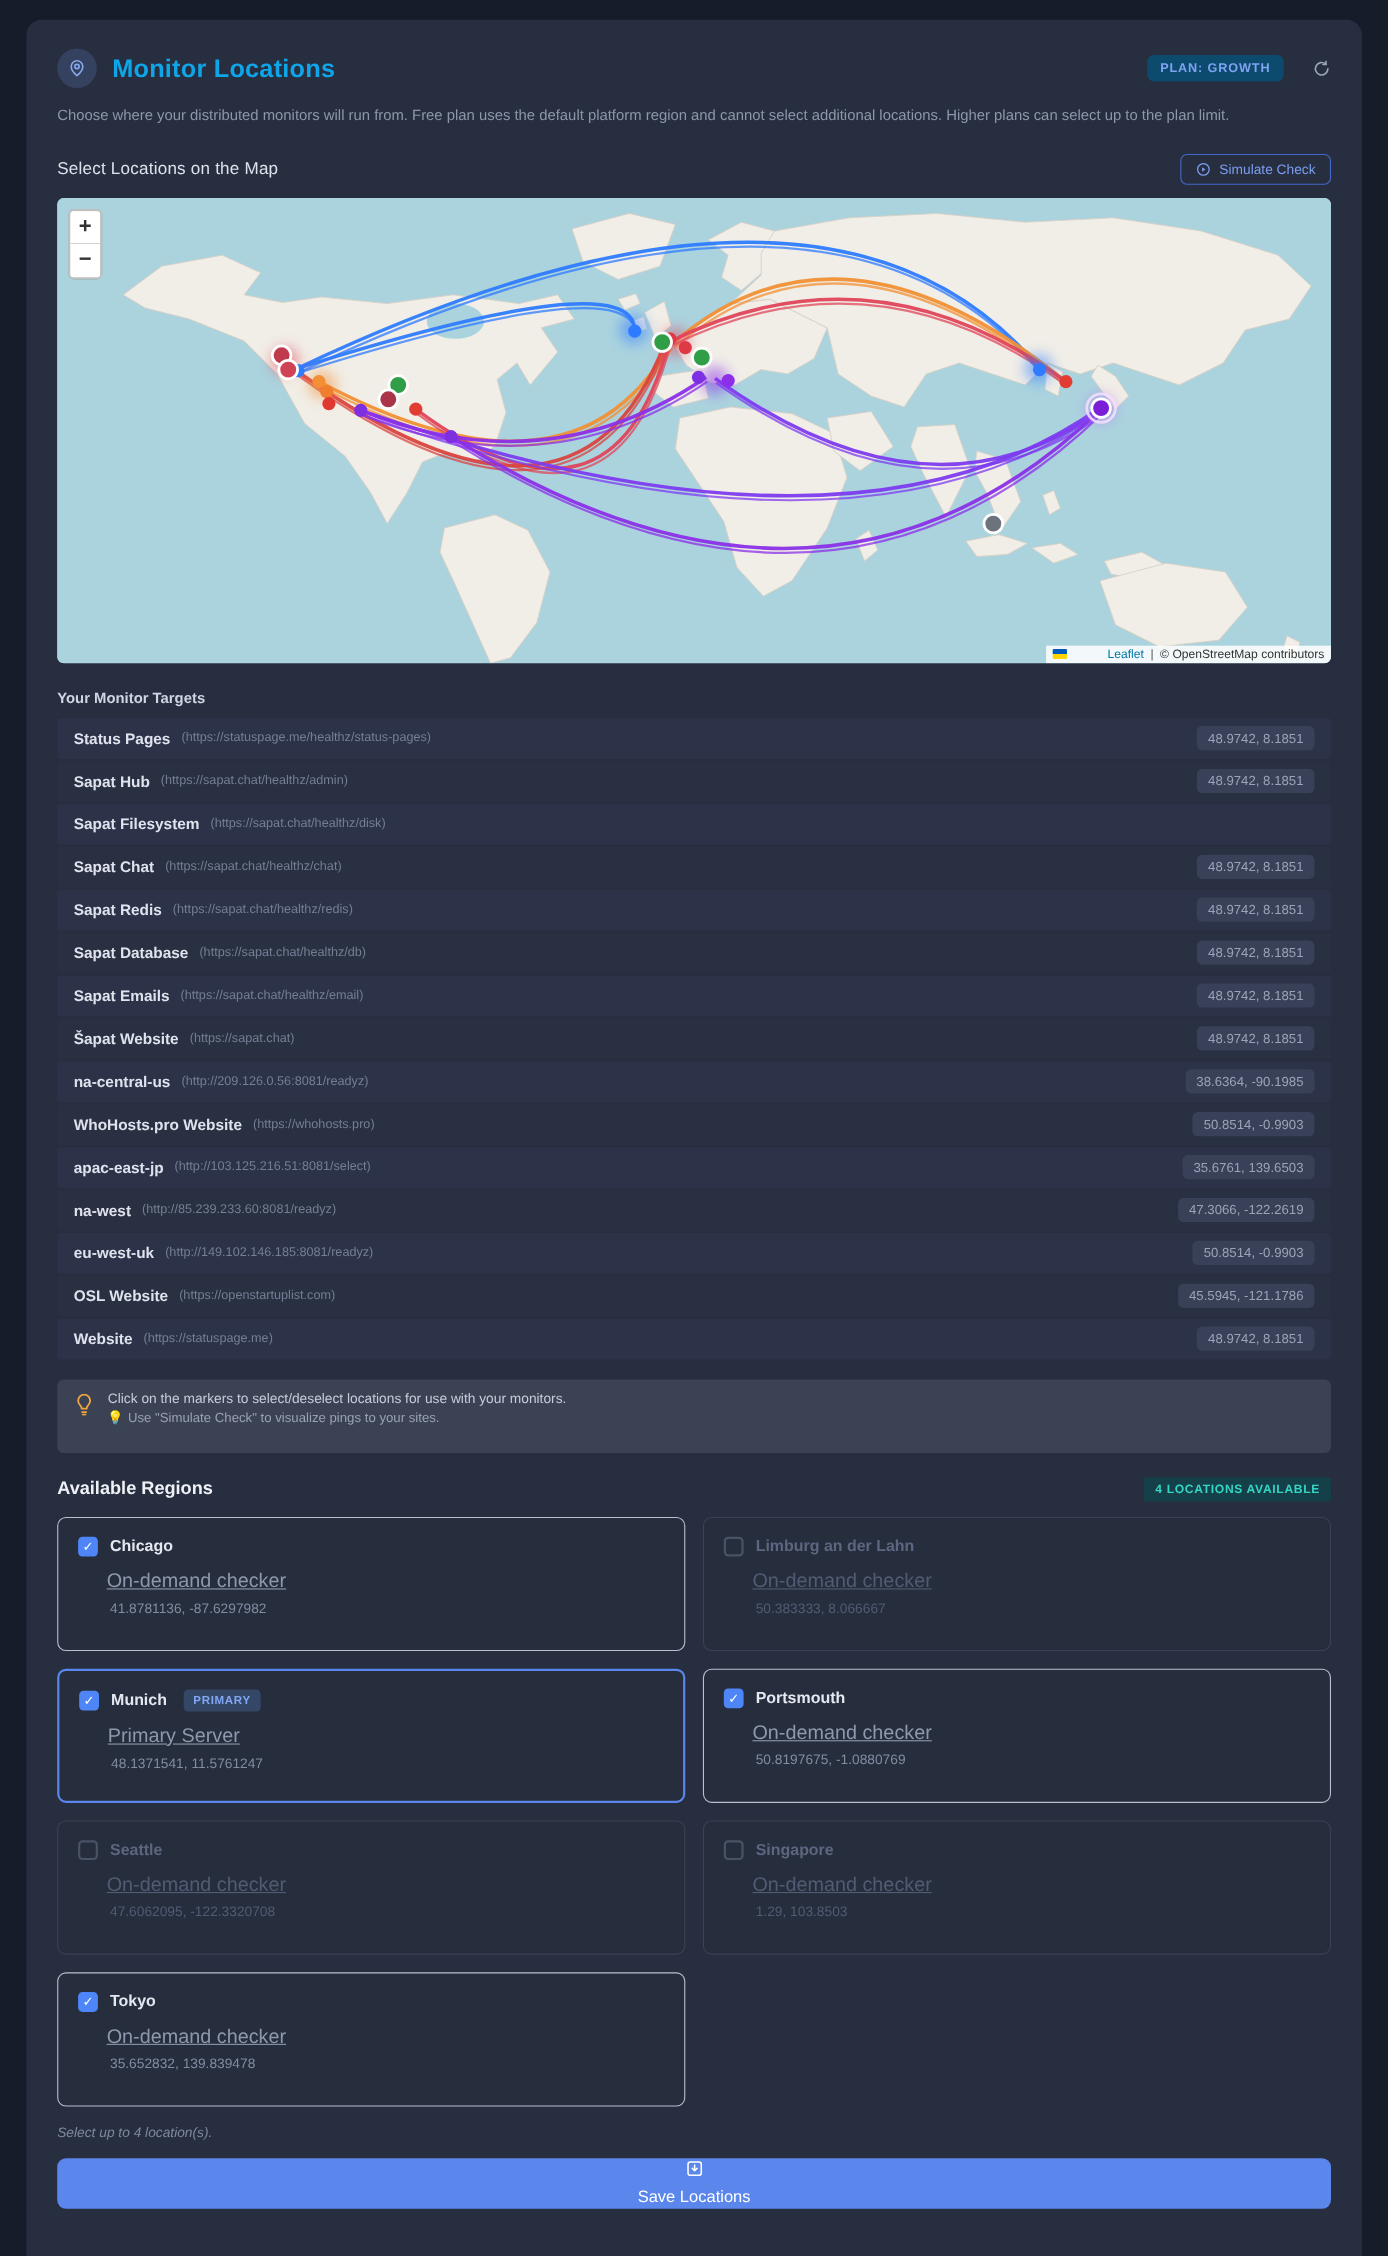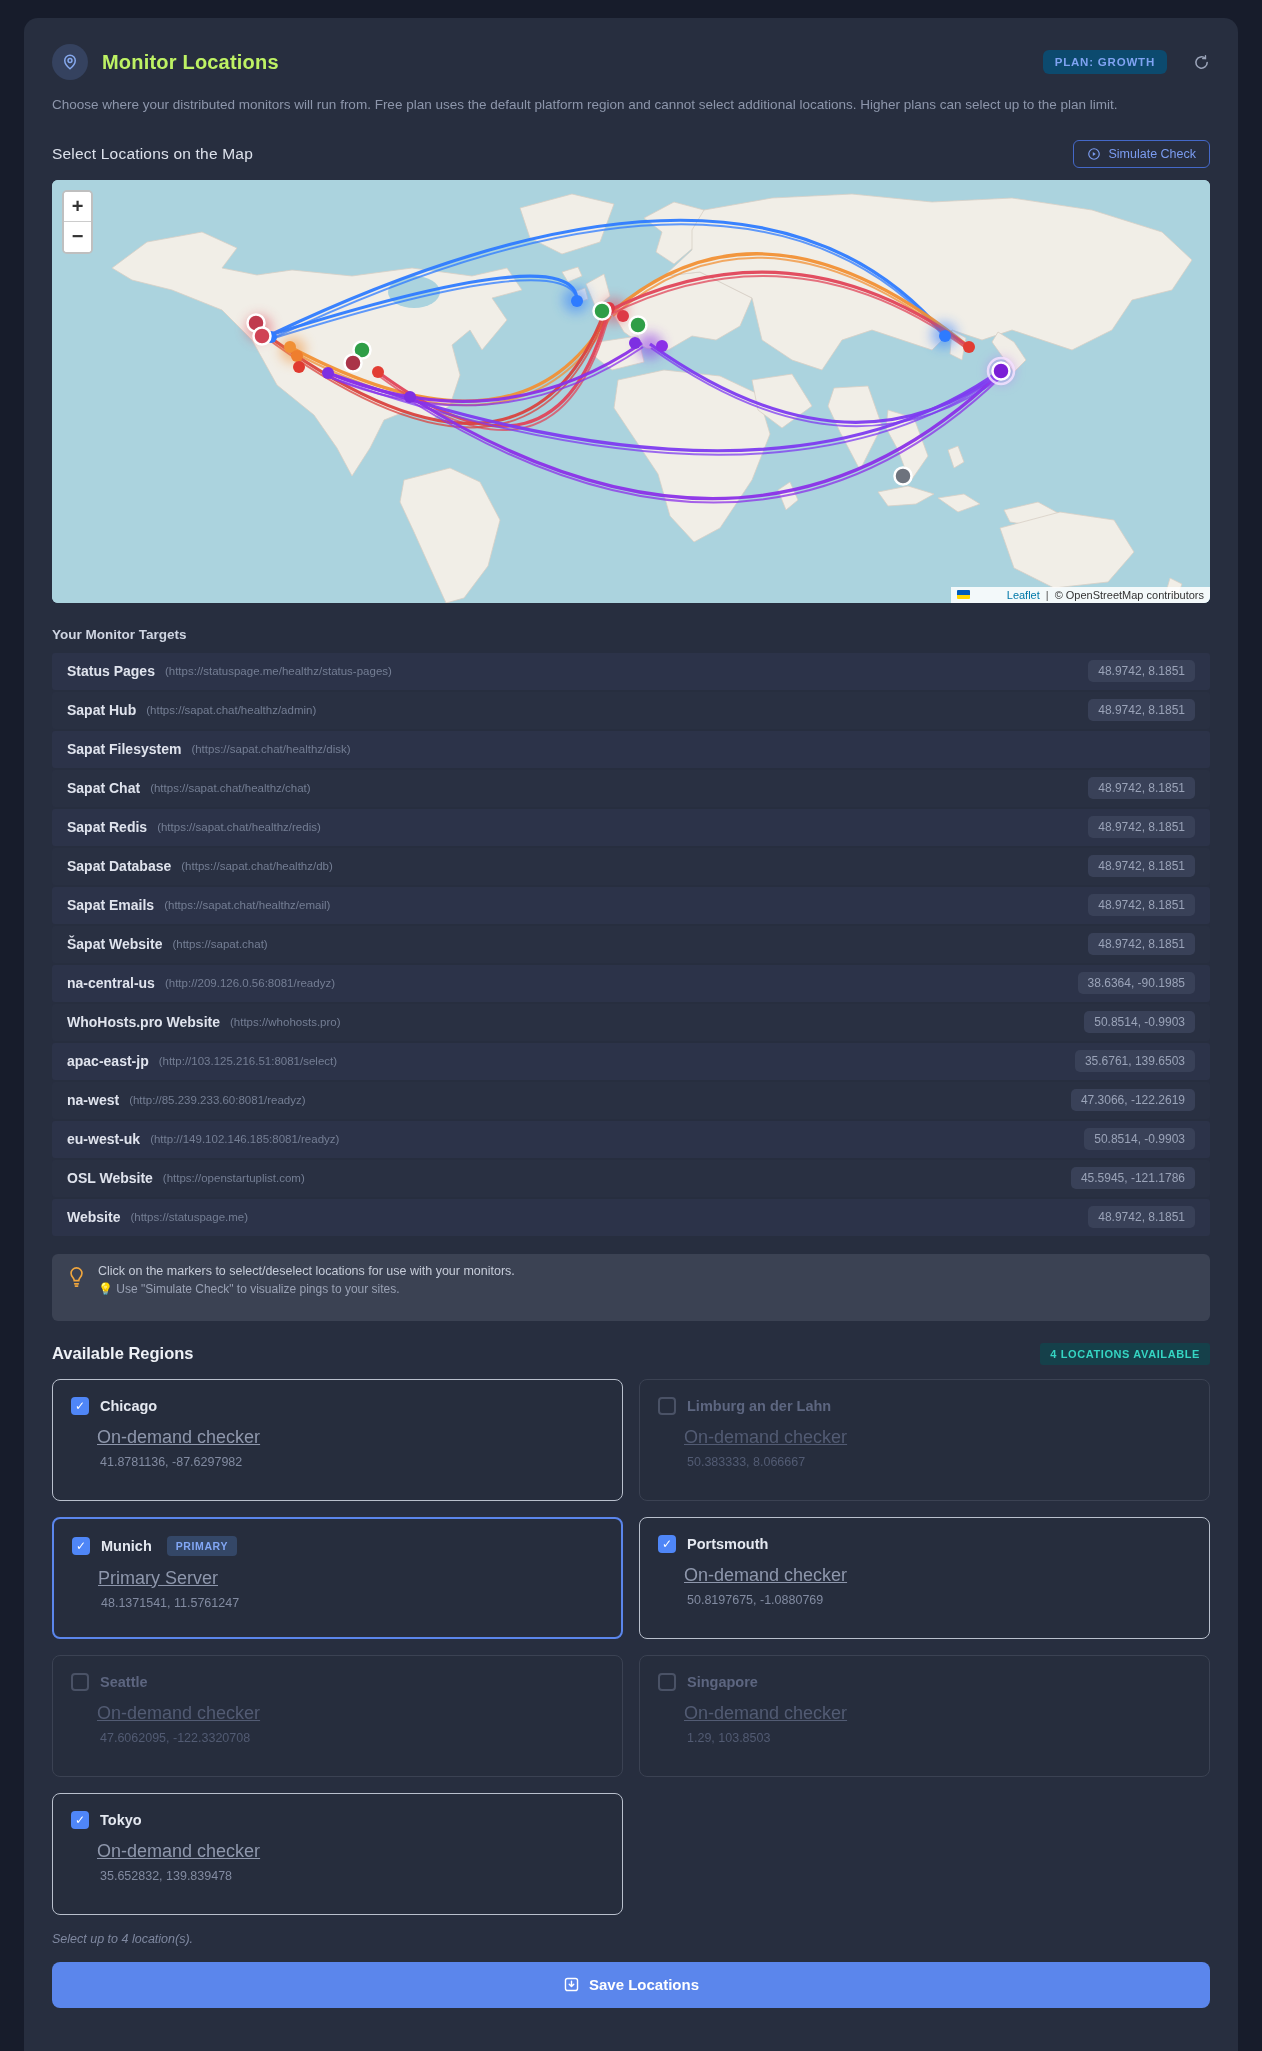--- a/index.html
+++ b/index.html
@@ -3,21 +3,21 @@
 <meta charset="utf-8">
 <style>
   * { box-sizing: border-box; margin: 0; padding: 0; }
   html,body { width:1262px; background:#171c2b; font-family:"Liberation Sans","DejaVu Sans",sans-serif; }
   body { height:2051px; overflow:hidden; }
   .panel { margin:18px 24px 16px; background:#272e3f; border-radius:14px; padding:26px 28px 58px; }
 
   
   .hdr { display:flex; align-items:center; gap:14px; }
   .hdr-icon { width:36px; height:36px; border-radius:50%; background:#35425f; display:flex; align-items:center; justify-content:center; flex:0 0 36px; }
-  .hdr-title { font-size:20px; font-weight:700; color:#bef264; letter-spacing:.2px; flex:1; }
+  .hdr-title { font-size:23px; font-weight:700; color:#0ea5e9; letter-spacing:.2px; flex:1; }
   .plan-badge { background:#0c4a6e; color:#7fa3f2; font-size:11.5px; font-weight:700; letter-spacing:.8px; padding:6px 12px; border-radius:6px; }
   .refresh { margin-left:12px; cursor:pointer; display:flex; }
   .desc { margin-top:14px; color:#8d96ab; font-size:13.5px; line-height:1.6; max-width:1120px; }
 
   
   .sec-row { display:flex; align-items:center; justify-content:space-between; margin-top:24px; }
   .sec-h { font-size:15.5px; font-weight:400; color:#dde2ec; letter-spacing:.2px; }
   .sim-btn { display:flex; align-items:center; gap:7px; border:1px solid #4468c8; color:#7b9cf0; background:transparent; font-size:12.5px; padding:6px 13px; border-radius:6px; cursor:pointer; font-family:inherit; }
 
   
@@ -61,21 +61,21 @@
   .card.disabled .cb { border:2px solid #4a5266; background:transparent; }
   .card-name { font-size:14.5px; font-weight:700; color:#e4e8f0; }
   .card.disabled .card-name { color:#5d6680; }
   .prim-badge { background:#344767; color:#82a7f5; font-size:10.5px; font-weight:700; letter-spacing:.6px; padding:4px 9px; border-radius:4px; margin-left:4px; }
   .card-sub { margin:12px 0 0 26px; font-size:18px; color:#8e97ac;text-decoration:underline; }
   .card-coord { margin:7px 0 0 29px; font-size:12.5px; color:#828ba1; }
   .card.disabled .card-sub, .card.disabled .card-coord { color:#525b73; }
   .footnote { margin-top:17px; font-size:12.5px; color:#7f88a0;font-style:italic; }
 
   
-  .save-btn { margin-top:16px; width:100%; height:46px; background:#5b86ec; border:none; border-radius:8px; color:#fff; font-size:15px; font-family:inherit; font-weight:700; display:flex; align-items:center; justify-content:center; gap:9px; cursor:pointer; }
+  .save-btn { margin-top:16px; width:100%; height:46px; background:#5b86ec; border:none; border-radius:8px; color:#fff; font-size:15px; font-family:inherit; font-weight:400; display:flex; align-items:center; justify-content:center; gap:9px; cursor:pointer;flex-direction:column; }
 </style>
 </head>
 <body>
 
 <div class="panel">
 
   <div class="hdr">
     <div class="hdr-icon">
       <svg width="18" height="18" viewBox="0 0 24 24" fill="none" stroke="#86a9ee" stroke-width="2">
           <path d="M12 21s-7-5.5-7-11a7 7 0 0 1 14 0c0 5.5-7 11-7 11z"></path>

